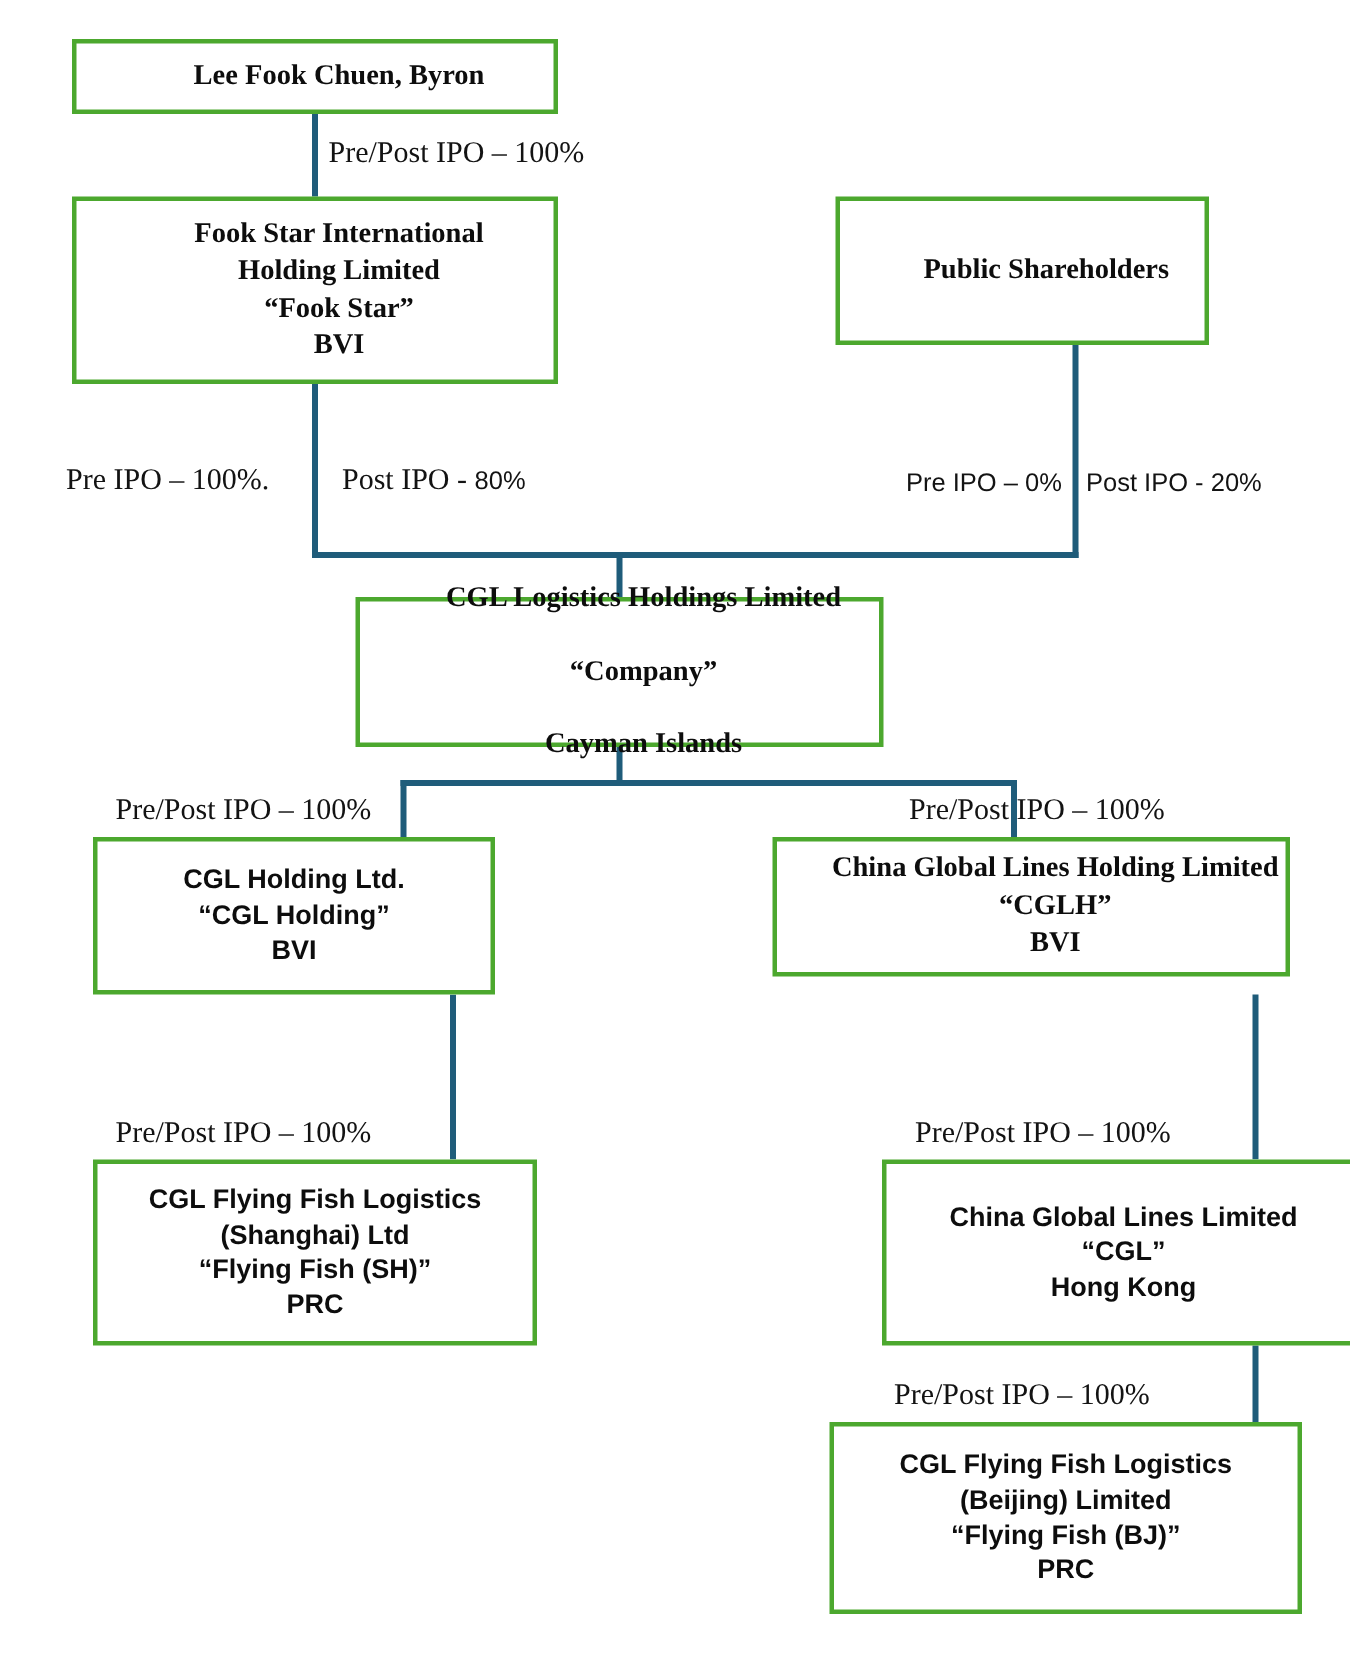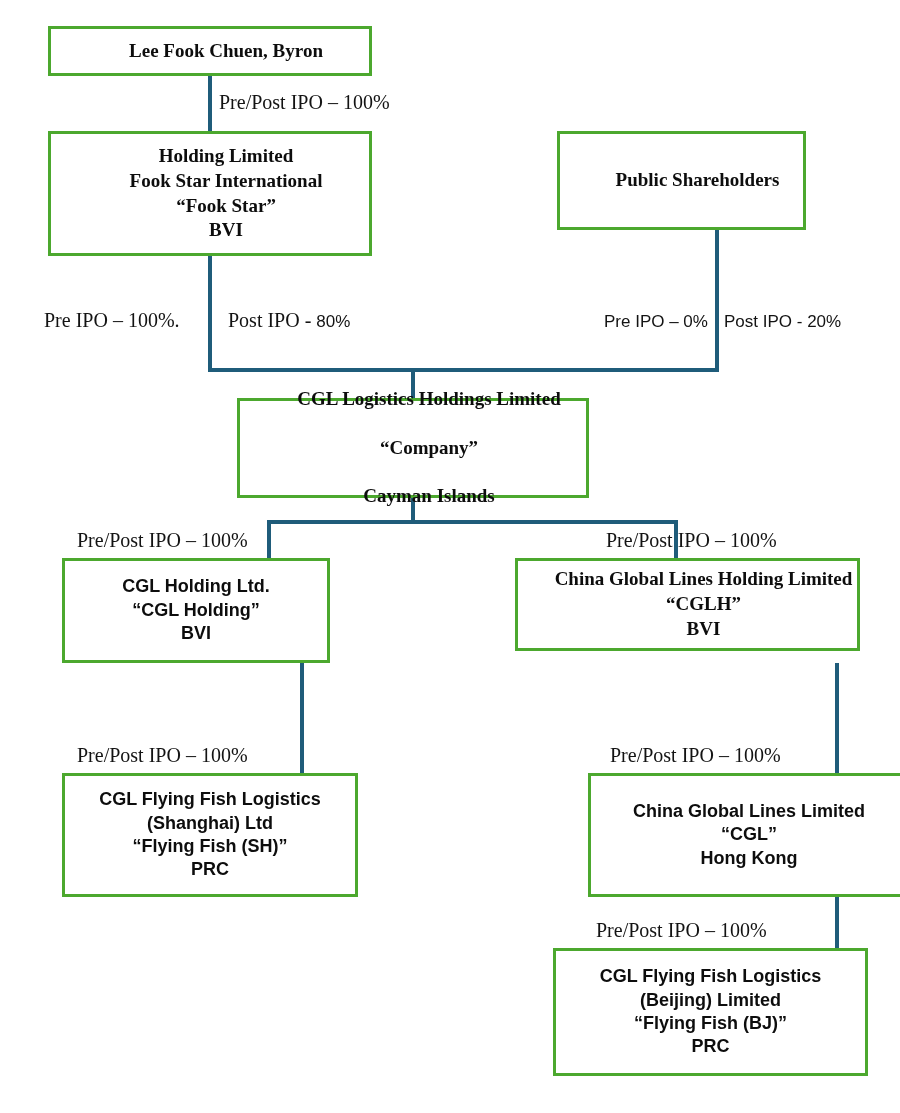--- a/index.html
+++ b/index.html
@@ -105,22 +105,22 @@
 
   <div class="conn v" style="left:835px; top:663px; height:110px;"></div>
 
   <div class="conn v" style="left:835px; top:872px; height:76px;"></div>
 
   <div class="node serif" style="left:48px; top:26px; width:324px; height:50px;">
     <span class="line">Lee Fook Chuen, Byron</span>
   </div>
 
   <div class="node serif" style="left:48px; top:131px; width:324px; height:125px;">
+    <span class="line">Fook Star International</span>
     <span class="line">Holding Limited</span>
-    <span class="line">Fook Star International</span>
     <span class="line">“Fook Star”</span>
     <span class="line">BVI</span>
   </div>
 
   <div class="node serif" style="left:557px; top:131px; width:249px; height:99px;">
     <span class="line">Public Shareholders</span>
   </div>
 
   <div class="node serif" style="left:237px; top:398px; width:352px; height:100px;gap:24px;">
     <span class="line">CGL Logistics Holdings Limited</span>

